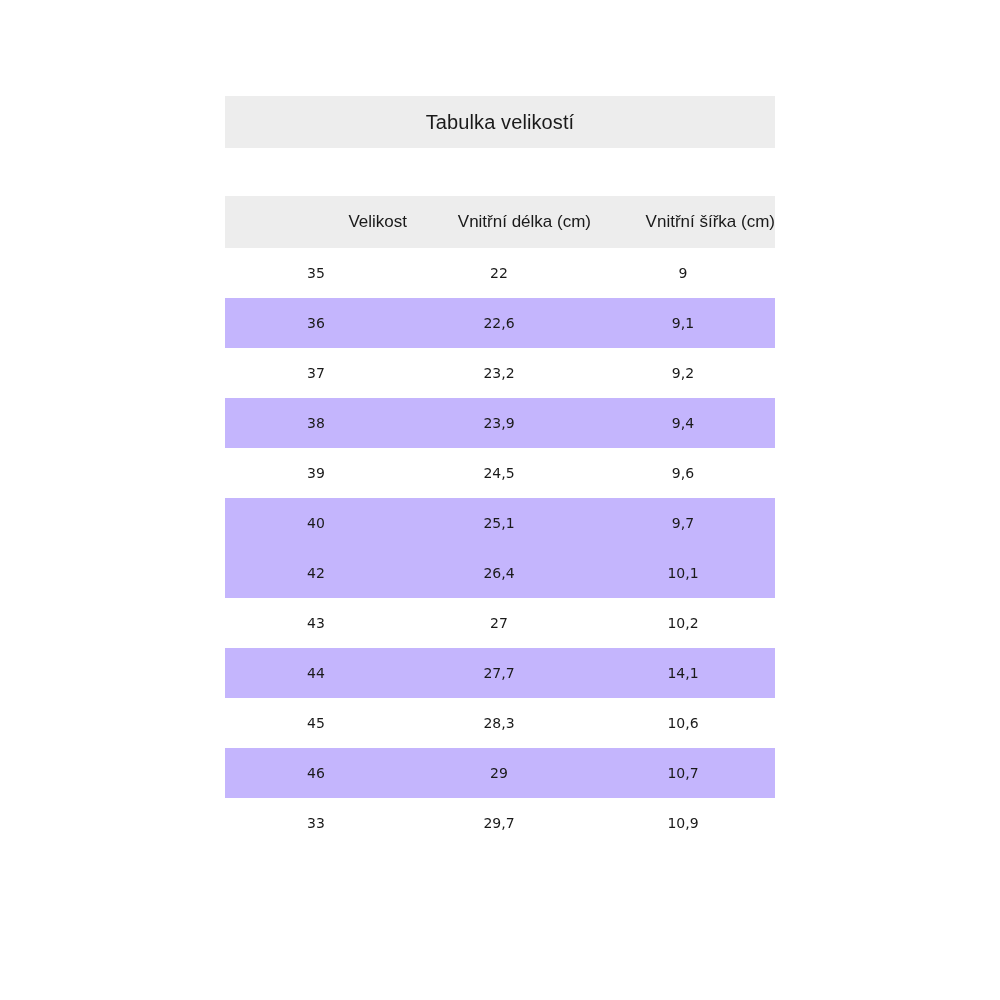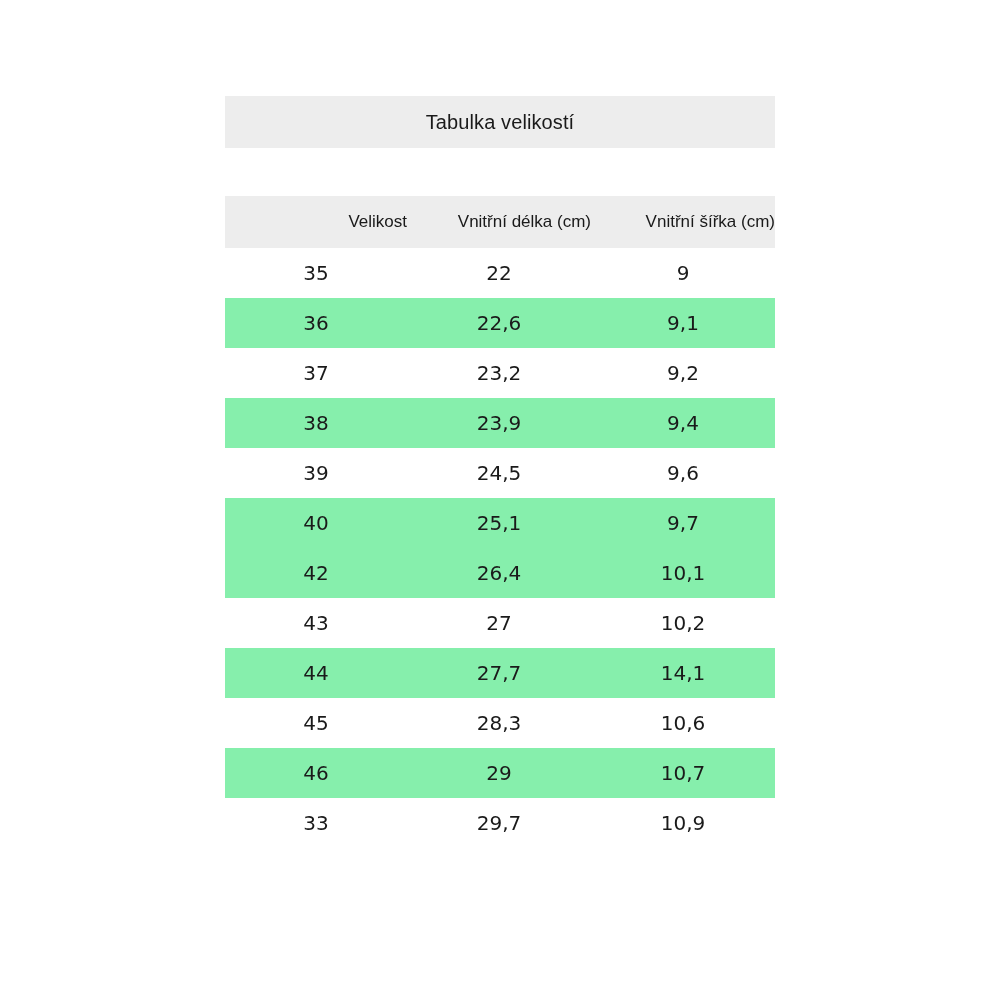--- a/index.html
+++ b/index.html
@@ -70,31 +70,31 @@
     vertical-align: middle;
     padding: 0;
     border: 0;
     font-family: "Liberation Sans", "DejaVu Sans", sans-serif;
     white-space: nowrap;
   }
 
   table.size-table tbody td {
     height: 50px;
     color: #1a1a1a;
-    font-size: 20px;
+    font-size: 14px;
     font-weight: 400;
     text-align: center;
     vertical-align: middle;
     padding: 0;
     border: 0;
     font-family: "DejaVu Sans", "Liberation Sans", sans-serif;
   }
 
   table.size-table tbody tr.row-odd  td { background: #ffffff; }
-  table.size-table tbody tr.row-even td { background: #86efac; }
+  table.size-table tbody tr.row-even td { background: #c4b5fd; }
 </style>
 </head>
 <body>
 
 <div class="page">
 
   <div class="size-chart">
 
     <div class="chart-title">Tabulka velikostí</div>
 

